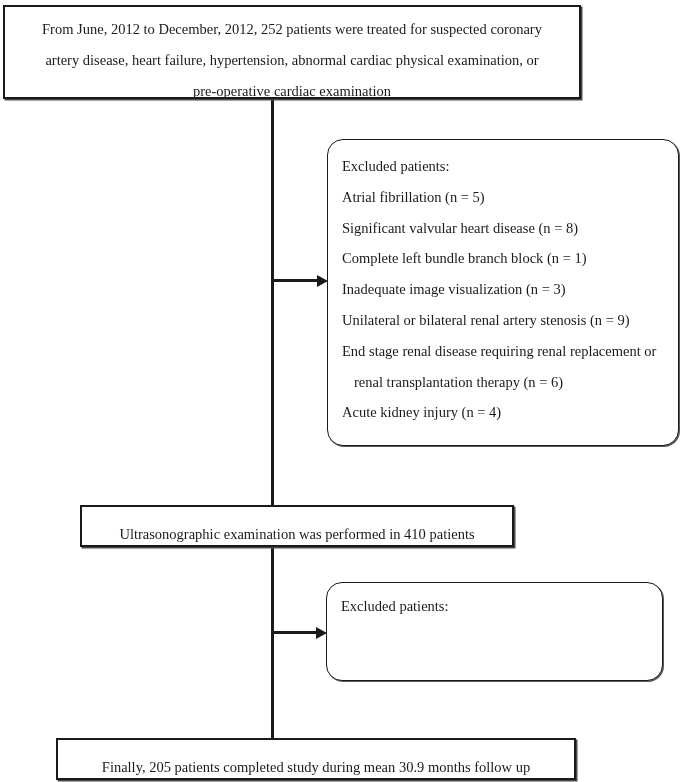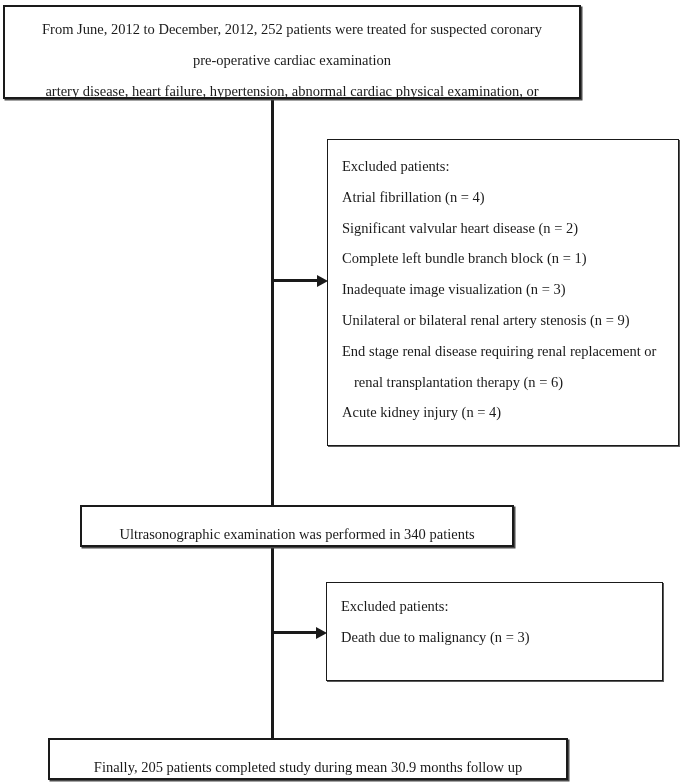--- a/index.html
+++ b/index.html
@@ -22,20 +22,21 @@
     position: absolute;
     box-sizing: border-box;
     background: #ffffff;
     border: 2px solid #1a1a1a;
     box-shadow: 1.5px 1.5px 0 0 #4a4a4a;
     z-index: 3;
   }
   .box.thin {
     border-width: 1.5px;
     box-shadow: 1px 1px 0 0 #5a5a5a;
+    border-radius: 16px;
   }
 
   
   .centered-text {
     position: absolute;
     left: 0; right: 0;
     top: 50%;
     transform: translateY(-50%);
     text-align: center;
     font-size: 14.5px;
@@ -92,47 +93,46 @@
 
   <div class="trunk" style="left:271px; top:98px; height:409px;"></div>
   <div class="trunk" style="left:271px; top:545px; height:195px;"></div>
 
   <div class="arrow" style="left:272px; top:279px; width:46px;"></div>
   <div class="arrow" style="left:272px; top:631px; width:45px;"></div>
 
   <div class="box" style="left:3px; top:5px; width:578px; height:94px;">
     <div class="centered-text">
       <div>From June, 2012 to December, 2012, 252 patients were treated for suspected coronary</div>
+      <div>artery disease, heart failure, hypertension, abnormal cardiac physical examination, or</div>
       <div>pre-operative cardiac examination</div>
-      <div>artery disease, heart failure, hypertension, abnormal cardiac physical examination, or</div>
     </div>
   </div>
 
   <div class="box thin" style="left:327px; top:139px; width:352px; height:307px;">
     <div class="list">
       <div class="list-line">Excluded patients:</div>
-      <div class="list-line">Atrial fibrillation (n = 4)</div>
-      <div class="list-line">Significant valvular heart disease (n = 2)</div>
+      <div class="list-line">Atrial fibrillation (n = 5)</div>
+      <div class="list-line">Significant valvular heart disease (n = 8)</div>
       <div class="list-line">Complete left bundle branch block (n = 1)</div>
       <div class="list-line">Inadequate image visualization (n = 3)</div>
       <div class="list-line">Unilateral or bilateral renal artery stenosis (n = 9)</div>
       <div class="list-line">End stage renal disease requiring renal replacement or</div>
       <div class="list-line indent">renal transplantation therapy (n = 6)</div>
       <div class="list-line">Acute kidney injury (n = 4)</div>
     </div>
   </div>
 
   <div class="box" style="left:80px; top:505px; width:434px; height:42px;">
-    <div class="centered-text">Ultrasonographic examination was performed in 340 patients</div>
+    <div class="centered-text">Ultrasonographic examination was performed in 410 patients</div>
   </div>
 
   <div class="box thin" style="left:326px; top:582px; width:337px; height:99px;">
     <div class="list" style="padding-top:8px;">
       <div class="list-line">Excluded patients:</div>
-      <div class="list-line">Death due to malignancy (n = 3)</div>
     </div>
   </div>
 
-  <div class="box" style="left:48px; top:738px; width:520px; height:42px;">
+  <div class="box" style="left:56px; top:738px; width:520px; height:42px;">
     <div class="centered-text">Finally, 205 patients completed study during mean 30.9 months follow up</div>
   </div>
 
 </div>
 
 </body></html>

